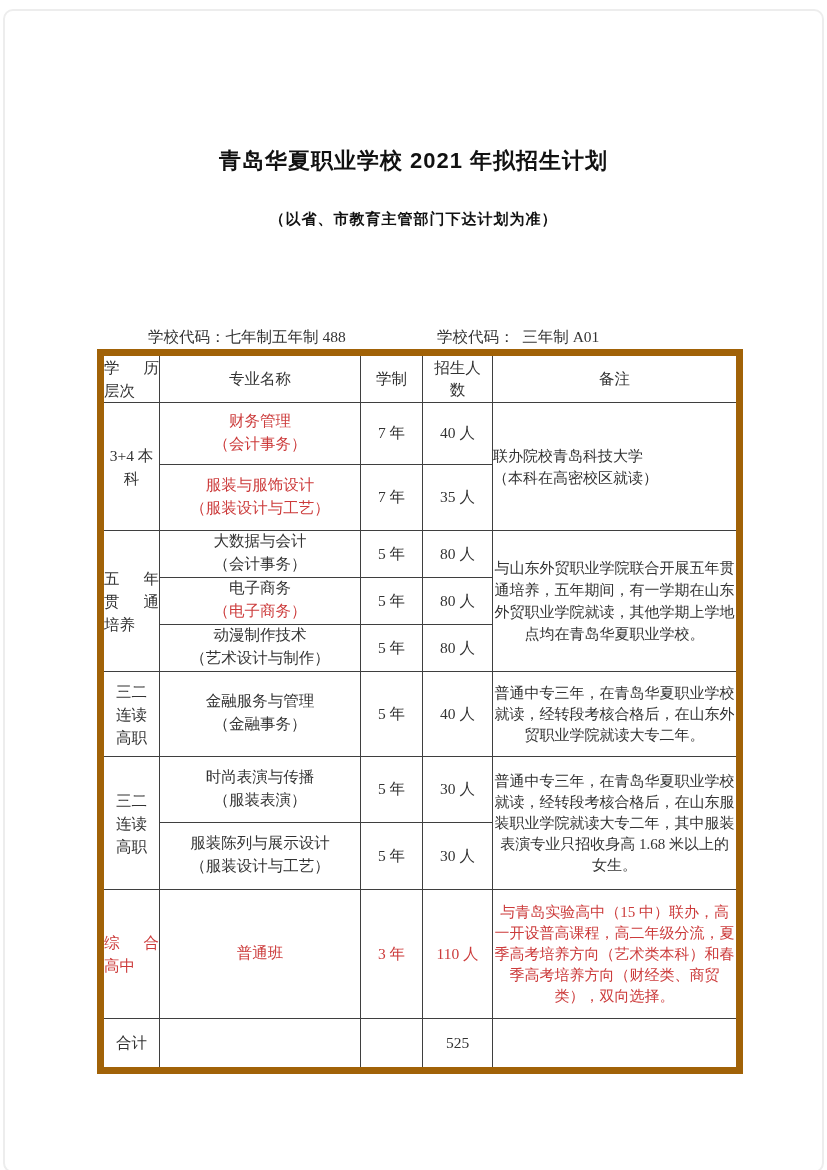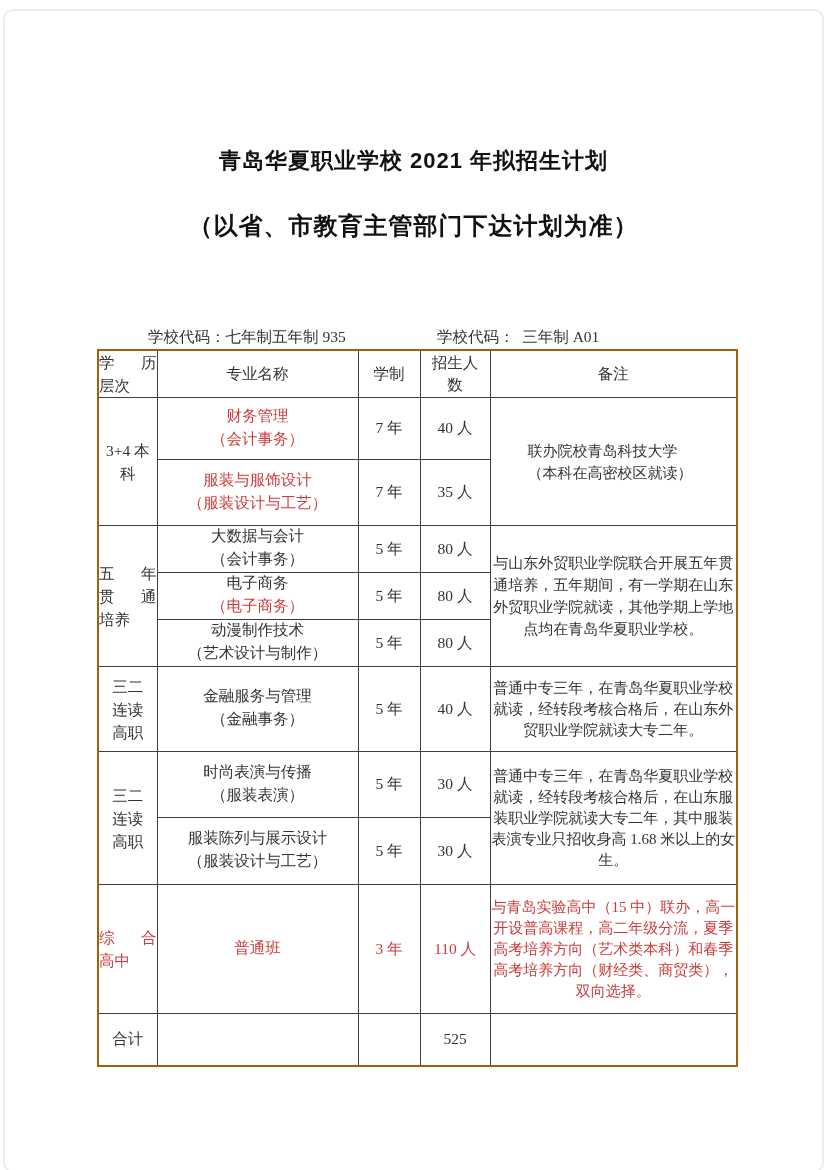--- a/index.html
+++ b/index.html
@@ -13,37 +13,37 @@
     position:absolute; left:3px; top:3px; right:3px; bottom:3px;
     border:2px solid #ededed; border-radius:10px; pointer-events:none;
   }
   .title {
     position:absolute; left:0; right:0; top:140px;
     text-align:center; font-size:22px; font-weight:bold; letter-spacing:1px;
     font-family:"Liberation Sans","DejaVu Sans",sans-serif; color:#111;
   }
   .subtitle {
     position:absolute; left:0; right:0; top:204px;
-    text-align:center; font-size:24px; font-weight:bold; letter-spacing:1px;
+    text-align:center; font-size:15px; font-weight:bold; letter-spacing:1px;
     font-family:"Liberation Sans","DejaVu Sans",sans-serif; color:#111;
   }
   .codeline { position:absolute; top:321px; left:0; right:0; font-size:15.5px; color:#333; }
   .code-left  { position:absolute; left:148px; white-space:pre; }
   .code-right { position:absolute; left:437px; white-space:pre; }
 
   table.plan {
     position:absolute; left:97px; top:343px;
     border-collapse:collapse; table-layout:fixed; width:639px;
     font-size:15.5px; color:#333;
   }
   table.plan td, table.plan th {
     border:1px solid #3f3f3f; padding:0; font-weight:normal;
     text-align:center; vertical-align:middle; overflow:hidden;
   }
-  table.plan { border:2px solid #a16207; }
+  table.plan { border:7px solid #a16207; }
 
   tr.h47 { height:47px; } tr.h62 { height:62px; } tr.h66 { height:66px; }
   tr.h44 { height:44px; } tr.h85 { height:85px; } tr.h67 { height:67px; }
   tr.h129 { height:129px; } tr.h52 { height:52px; }
 
   .lv { width:46px; margin:0 auto; line-height:23px; }
   .lv .j { display:block; text-align:justify; text-align-last:justify; }
   .lv .n { display:block; text-align:left; }
   .lv-c { line-height:23px; }
   .lv-c span { display:block; text-align:center; }
@@ -55,41 +55,41 @@
   .hdr-count span { display:block; text-align:center; line-height:22px; }
 
   .major { line-height:23px; }
   .major span { display:block;font-family:Liberation Mono, monospace; }
 
   .remark {
     text-align:justify; vertical-align:middle;
     padding:3px 9px; line-height:22px; font-size:15px;
   }
   .remark.tight { line-height:21px; }
-  .remark.pre { white-space:pre-line; text-align:left;padding-left:37px; }
+  .remark.pre { white-space:pre-line; text-align:left; }
 
   .red { color:#cc3b3b; }
 
   .footer {
     position:absolute; left:0; right:0; top:1057px; text-align:center;
     font-family:"Liberation Sans","DejaVu Sans",sans-serif;
     font-size:13px; font-weight:bold; color:#222;
   }
 </style>
 </head>
 <body>
 
 <div class="page">
   <div class="frame"></div>
 
   <div class="title">青岛华夏职业学校 2021 年拟招生计划</div>
   <div class="subtitle">（以省、市教育主管部门下达计划为准）</div>
 
   <div class="codeline">
-    <span class="code-left">学校代码：七年制五年制 935</span>
+    <span class="code-left">学校代码：七年制五年制 488</span>
     <span class="code-right">学校代码：  三年制 A01</span>
   </div>
 
   <table class="plan">
     <colgroup>
       <col style="width:59px">
         <col style="width:201px">
         <col style="width:62px">
       <col style="width:70px">
         <col style="width:247px">

